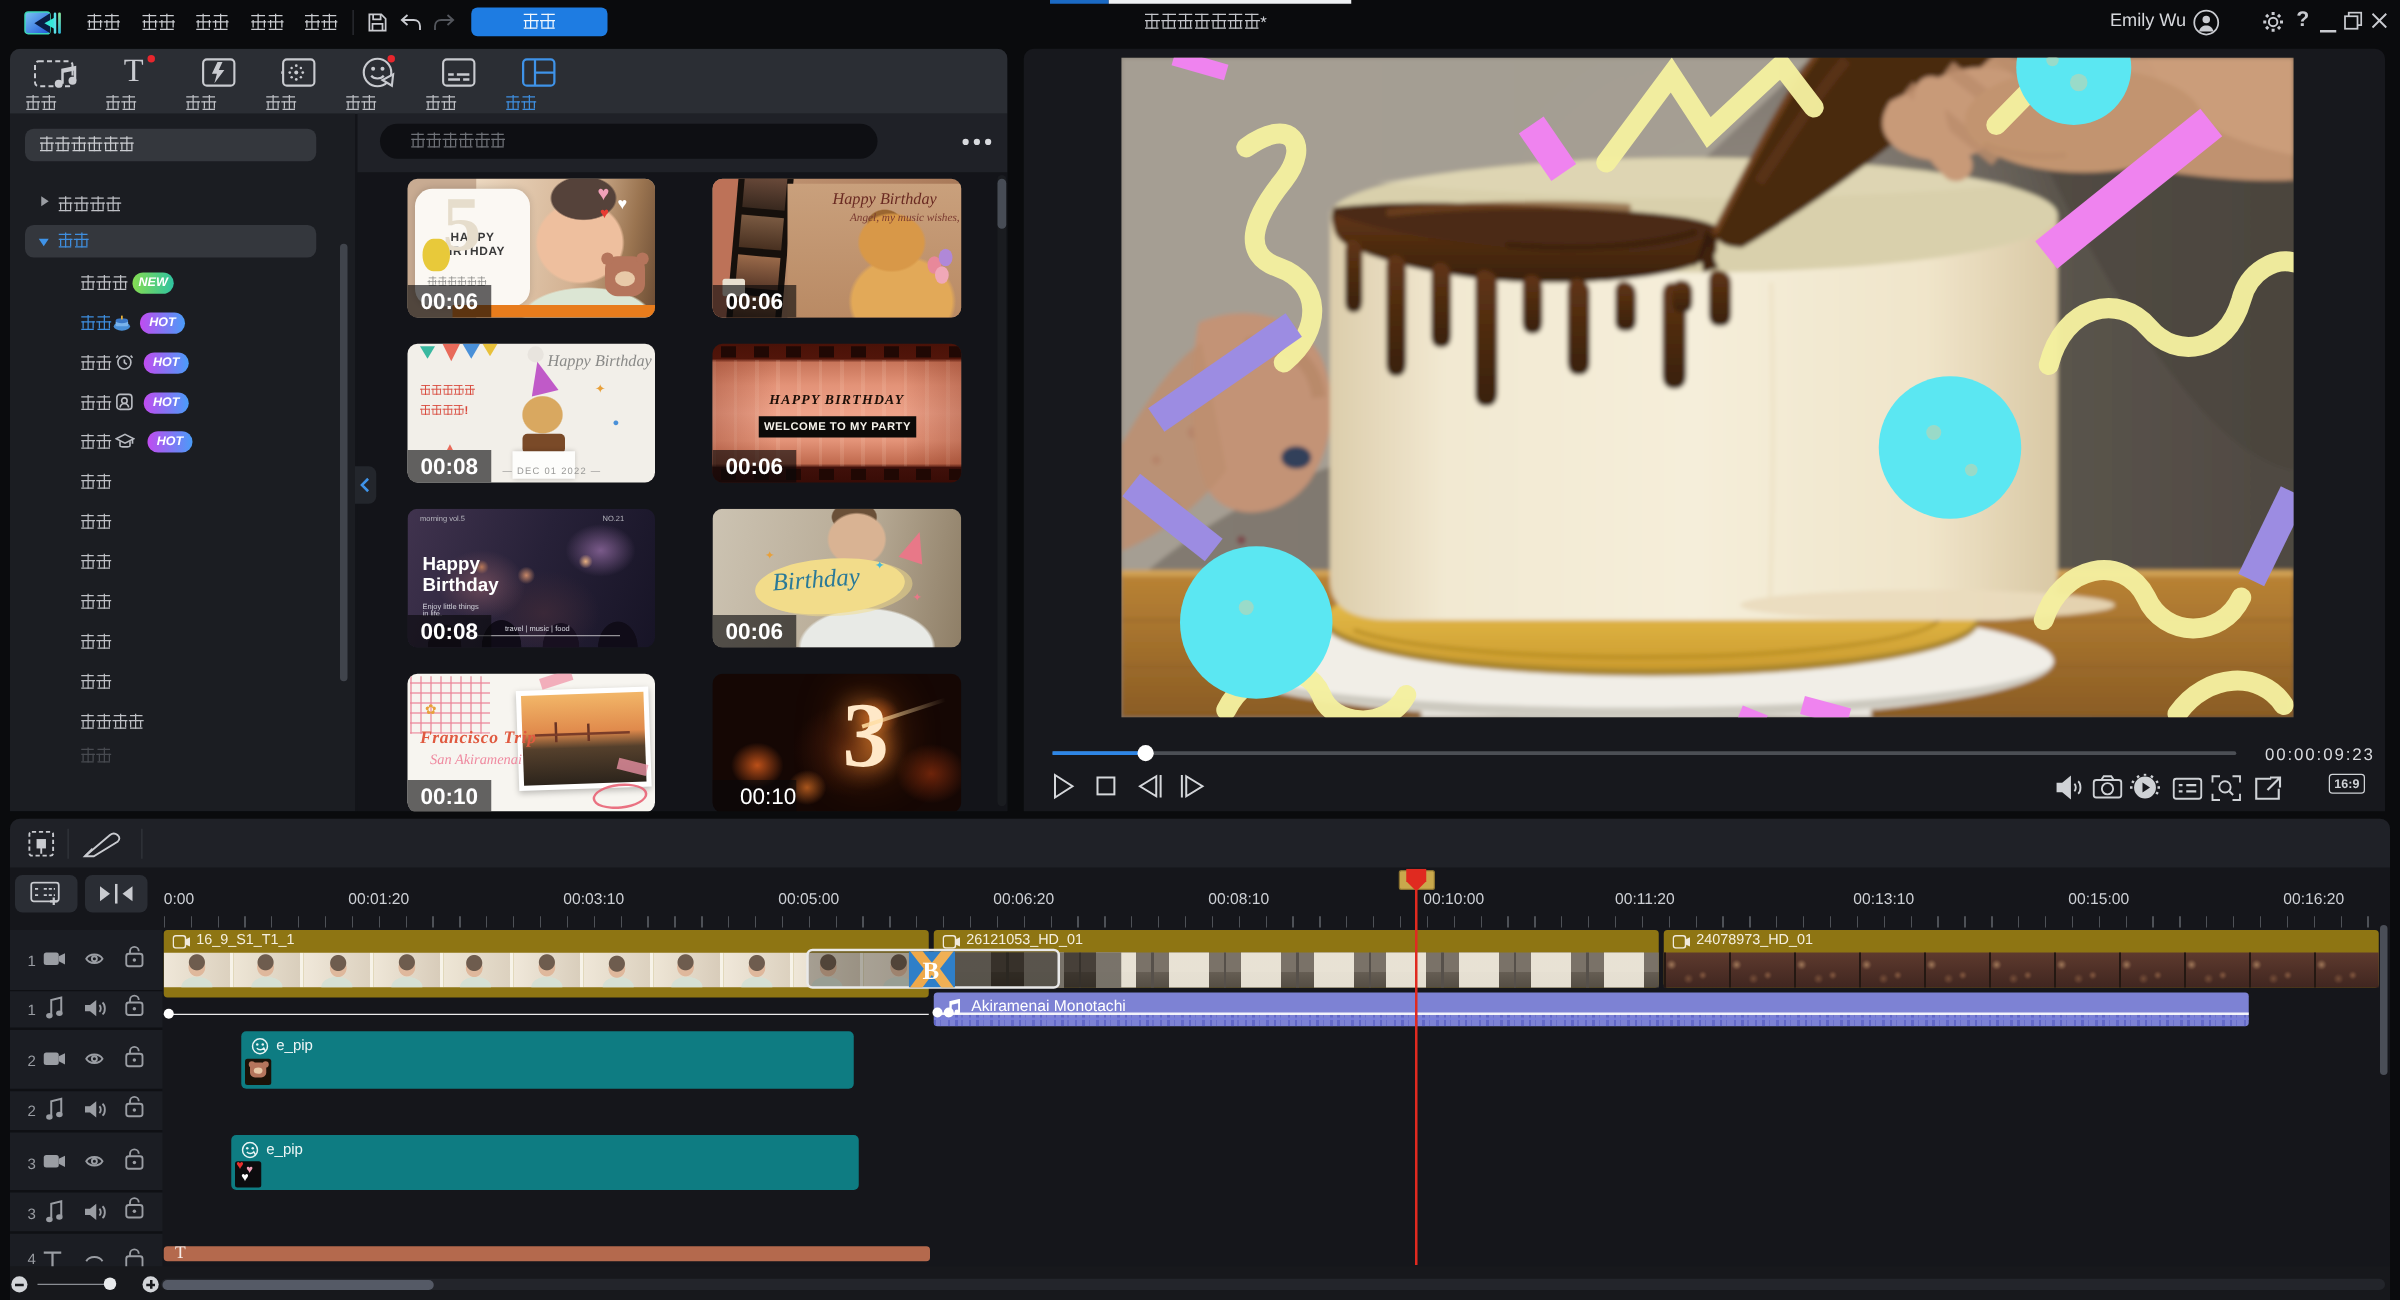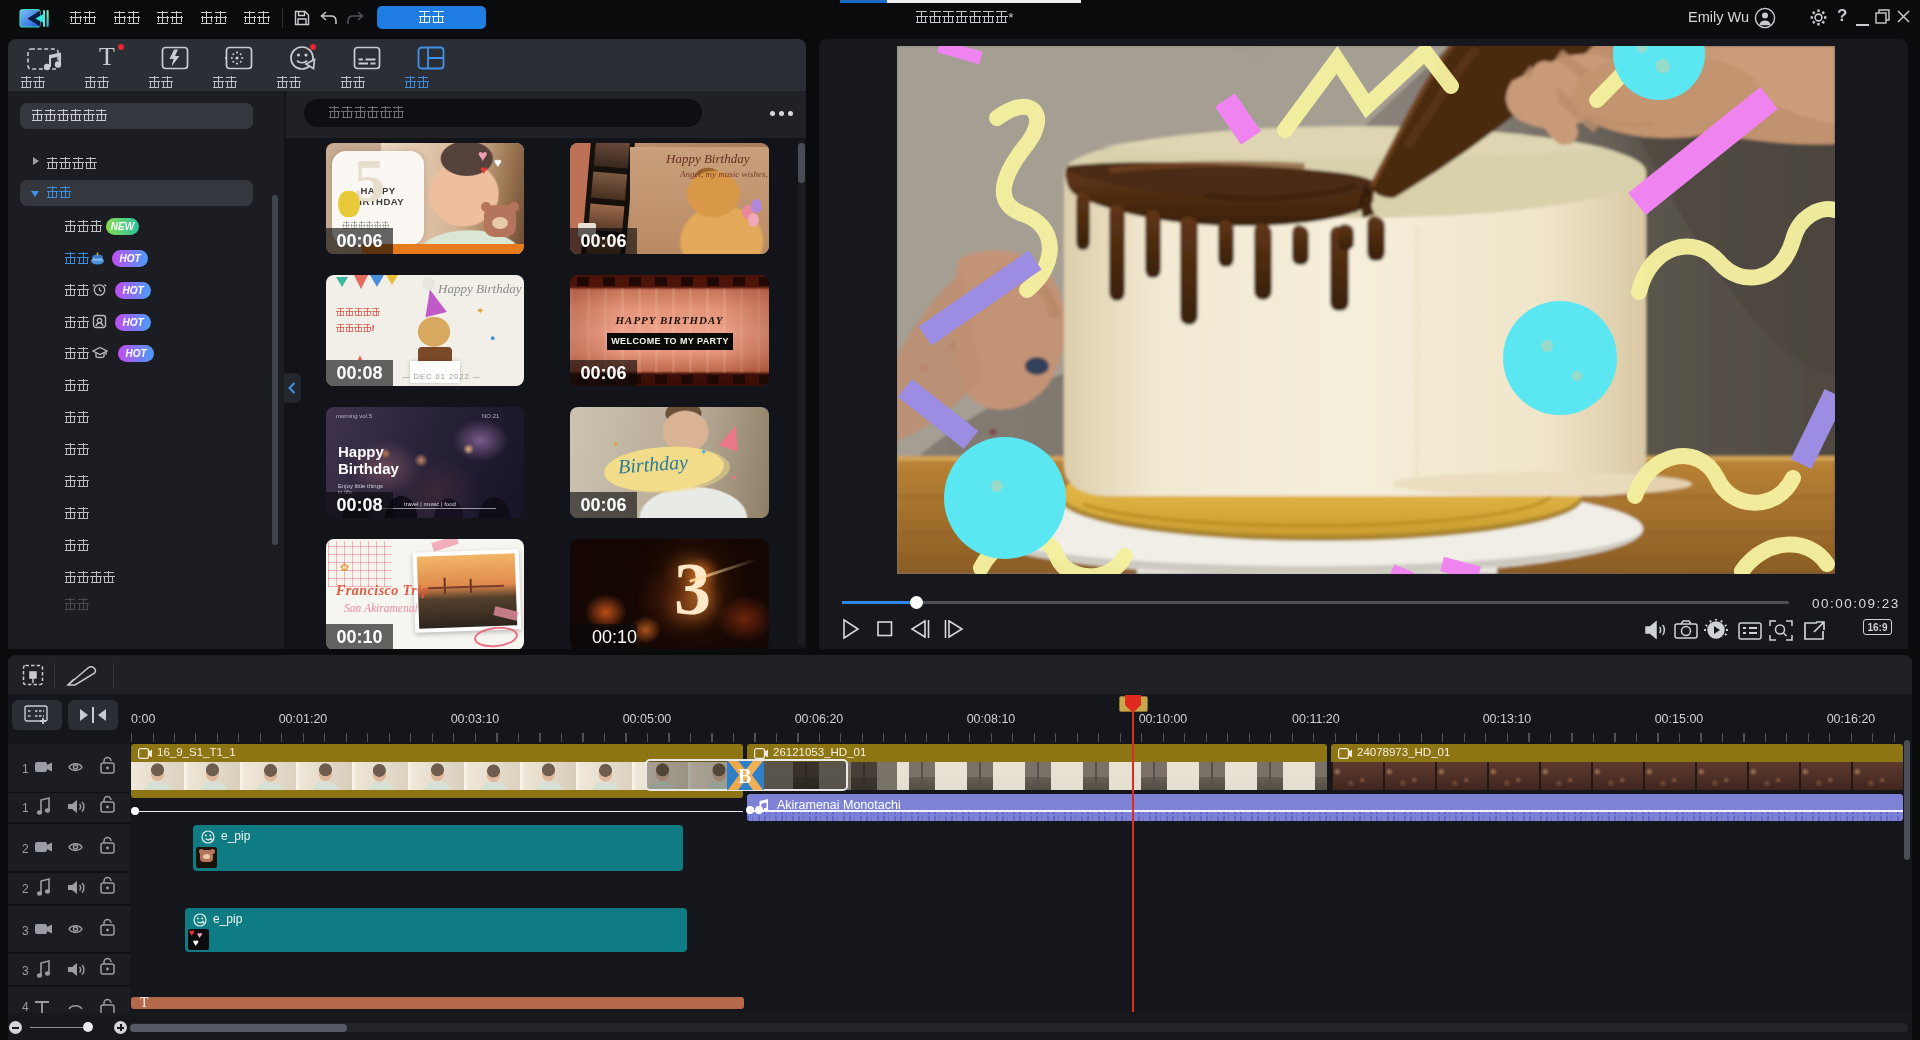--- a/index.html
+++ b/index.html
@@ -791,21 +791,21 @@
   <div class="a" style="left:637px;top:104px;width:203px;height:32px;border:2px solid #e9e9e9;border-radius:5px;background:rgba(22,18,12,.32)"></div>
   <svg class="a" style="left:719px;top:106px" width="37" height="29" viewBox="0 0 37 29">
     <rect width="37" height="29" fill="#2f7fc8"></rect>
     <g>
         <path d="M-2,-4 L12,14 L-2,33 L8,33 L20,17 V11 L8,-4 Z" fill="#efa94a"></path>
         <path d="M39,-4 L25,14 L39,33 L29,33 L17,17 V11 L29,-4 Z" fill="#f0b055"></path>
       </g>
     <text x="11" y="22" font-size="20" font-weight="bold" fill="#fff" font-family="Liberation Serif">B</text>
   </svg>
 
-  <div class="a" style="left:739px;top:139px;width:1156px;height:27px;background:#7d82d4;border-radius:3px;overflow:hidden">
+  <div class="a" style="left:739px;top:139px;width:1052px;height:27px;background:#7d82d4;border-radius:3px;overflow:hidden">
     <div class="a" style="left:0;top:17px;width:1156px;height:10px;background:
       repeating-linear-gradient(90deg,rgba(92,98,196,.85) 0 2px,transparent 2px 5px,rgba(92,98,196,.55) 5px 6px,transparent 6px 11px,rgba(92,98,196,.75) 11px 13px,transparent 13px 17px)"></div>
     <div class="a" style="left:0;top:20px;width:1156px;height:2px;background:rgba(120,126,220,.9)"></div>
     <svg class="a" style="left:10px;top:5px" width="13" height="15" viewBox="0 0 13 15" fill="#fff">
         <path d="M4,12.5 A2.2,2 0 1 1 2,10.7 L2.5,10.8 V2 L11,0 V10.5 A2.2,2 0 1 1 9,8.7 L9.5,8.8 V3.5 L4.5,4.7 Z"></path>
       </svg>
     <span class="a" style="left:30px;top:4px;font-size:12.5px;color:#fff">Akiramenai Monotachi</span>
     <div class="a" style="left:0;top:16px;width:1156px;height:1.5px;background:rgba(255,255,255,.9)"></div>
   </div>
   <div class="a" style="left:738px;top:151px;width:8px;height:8px;border-radius:50%;background:#fff"></div>

